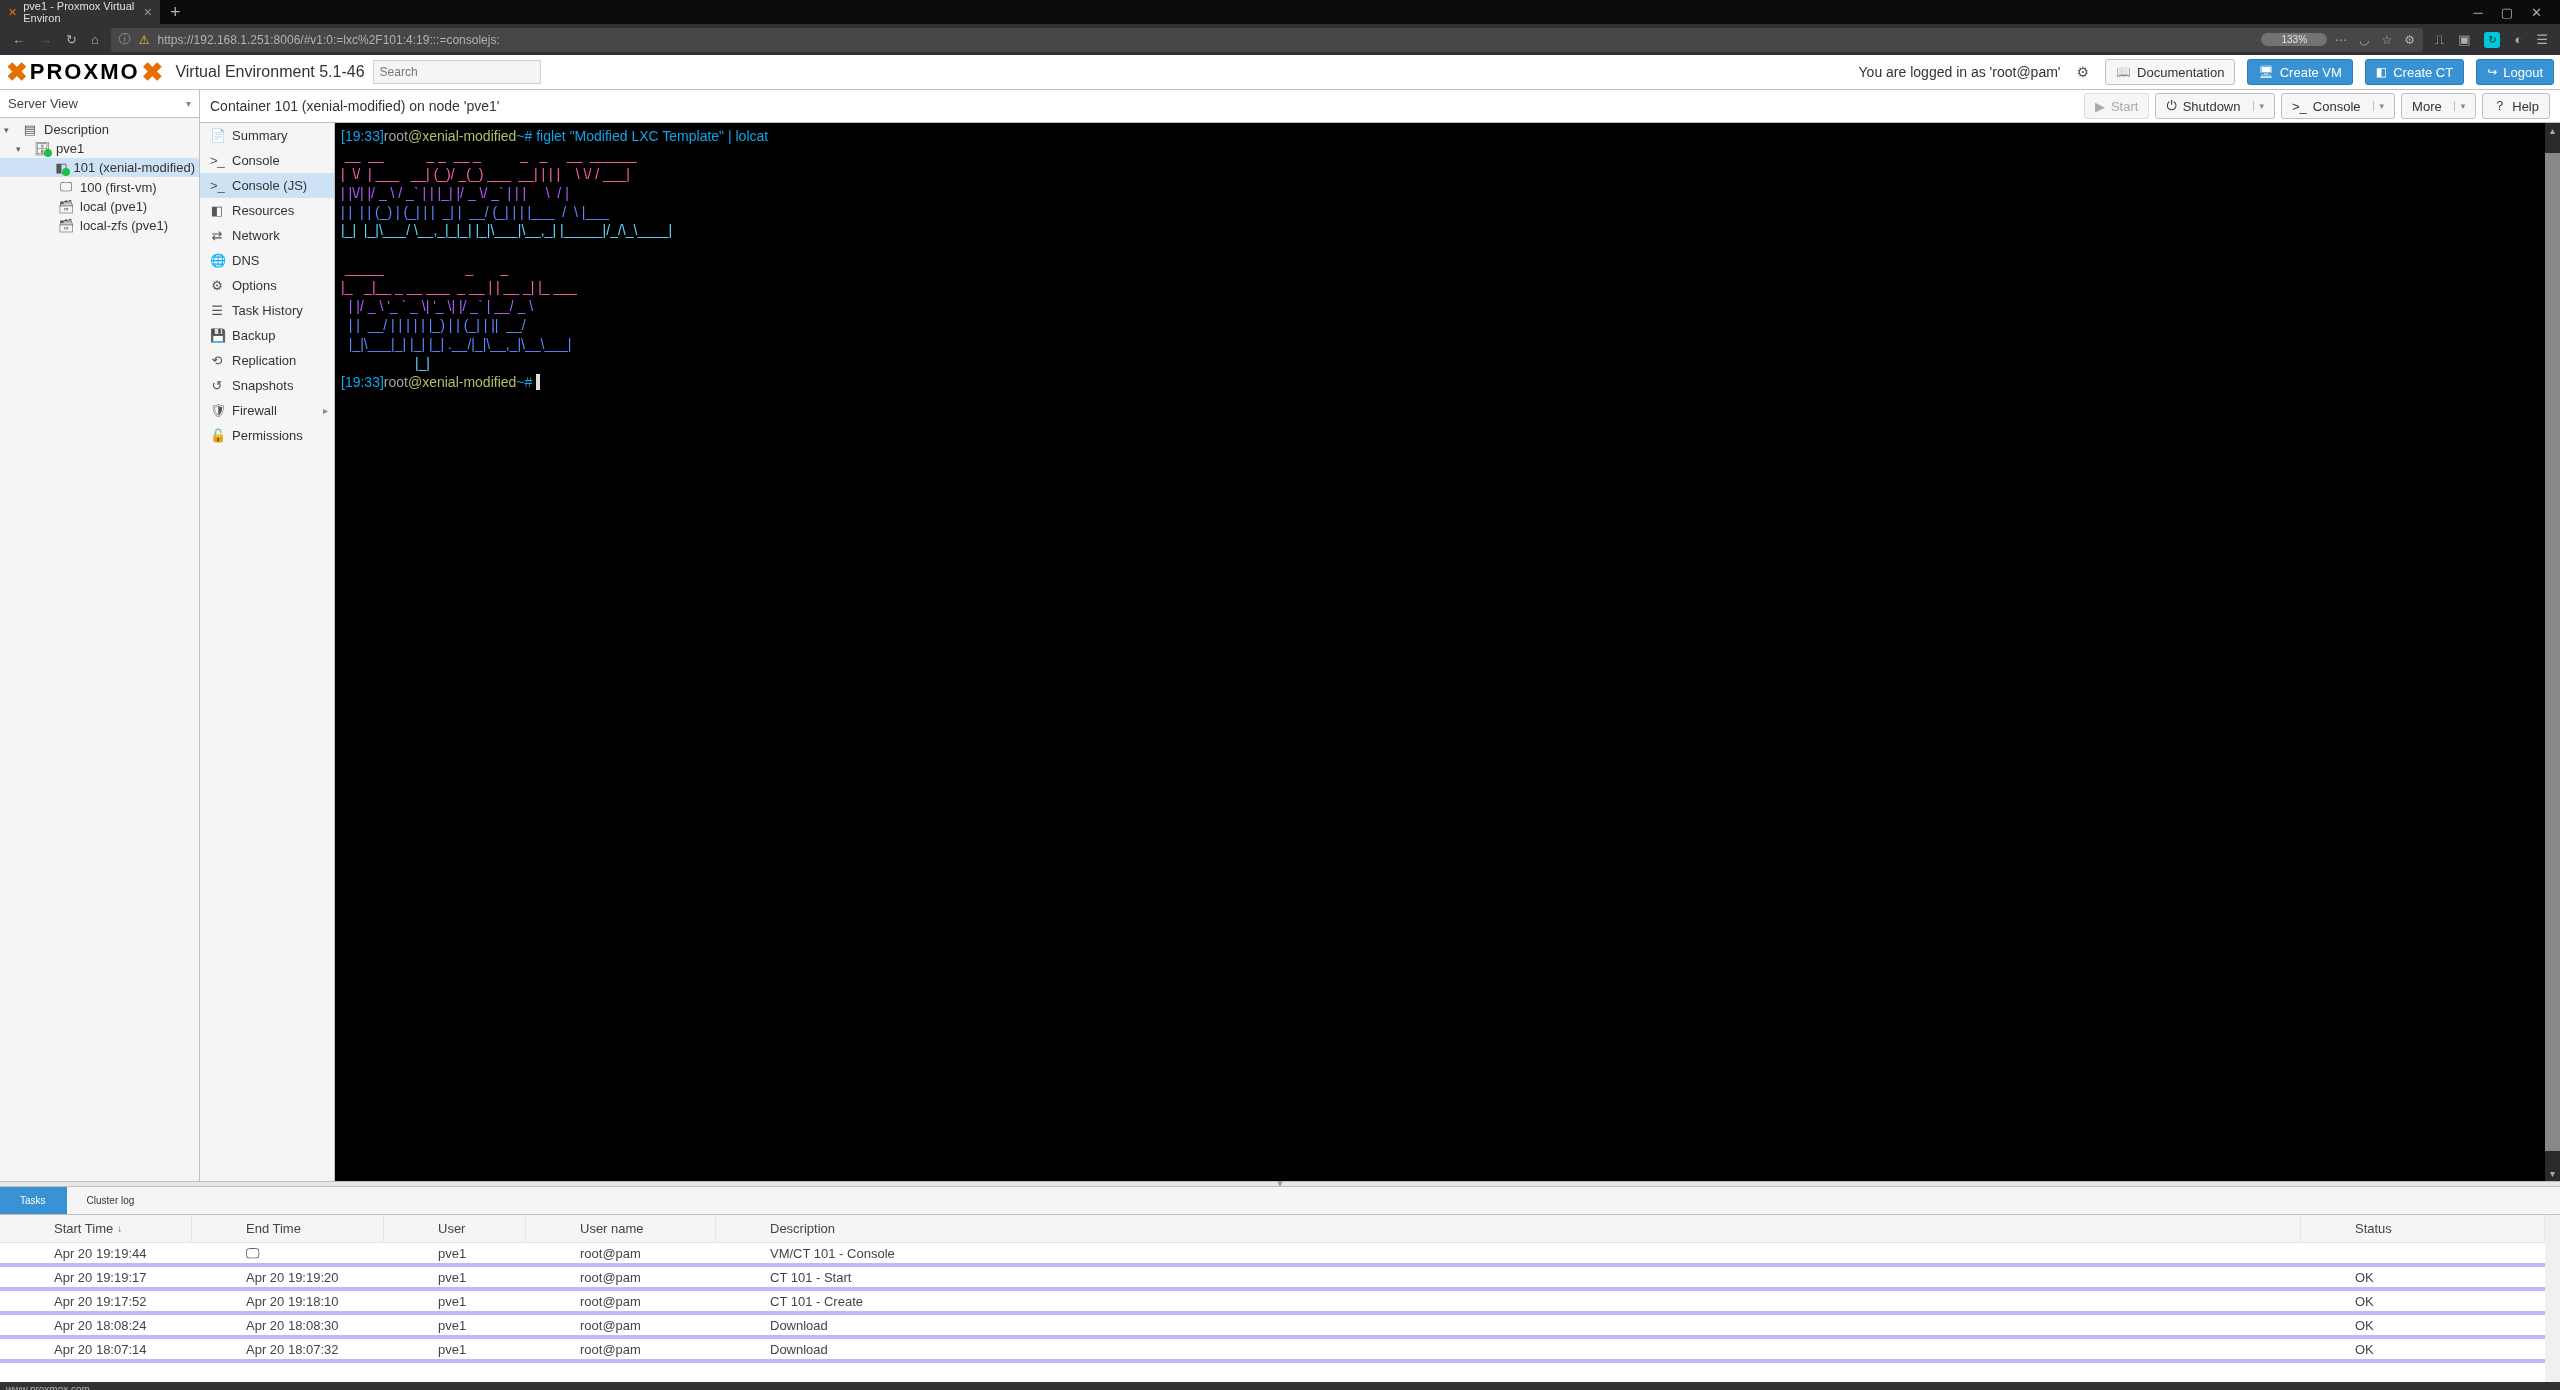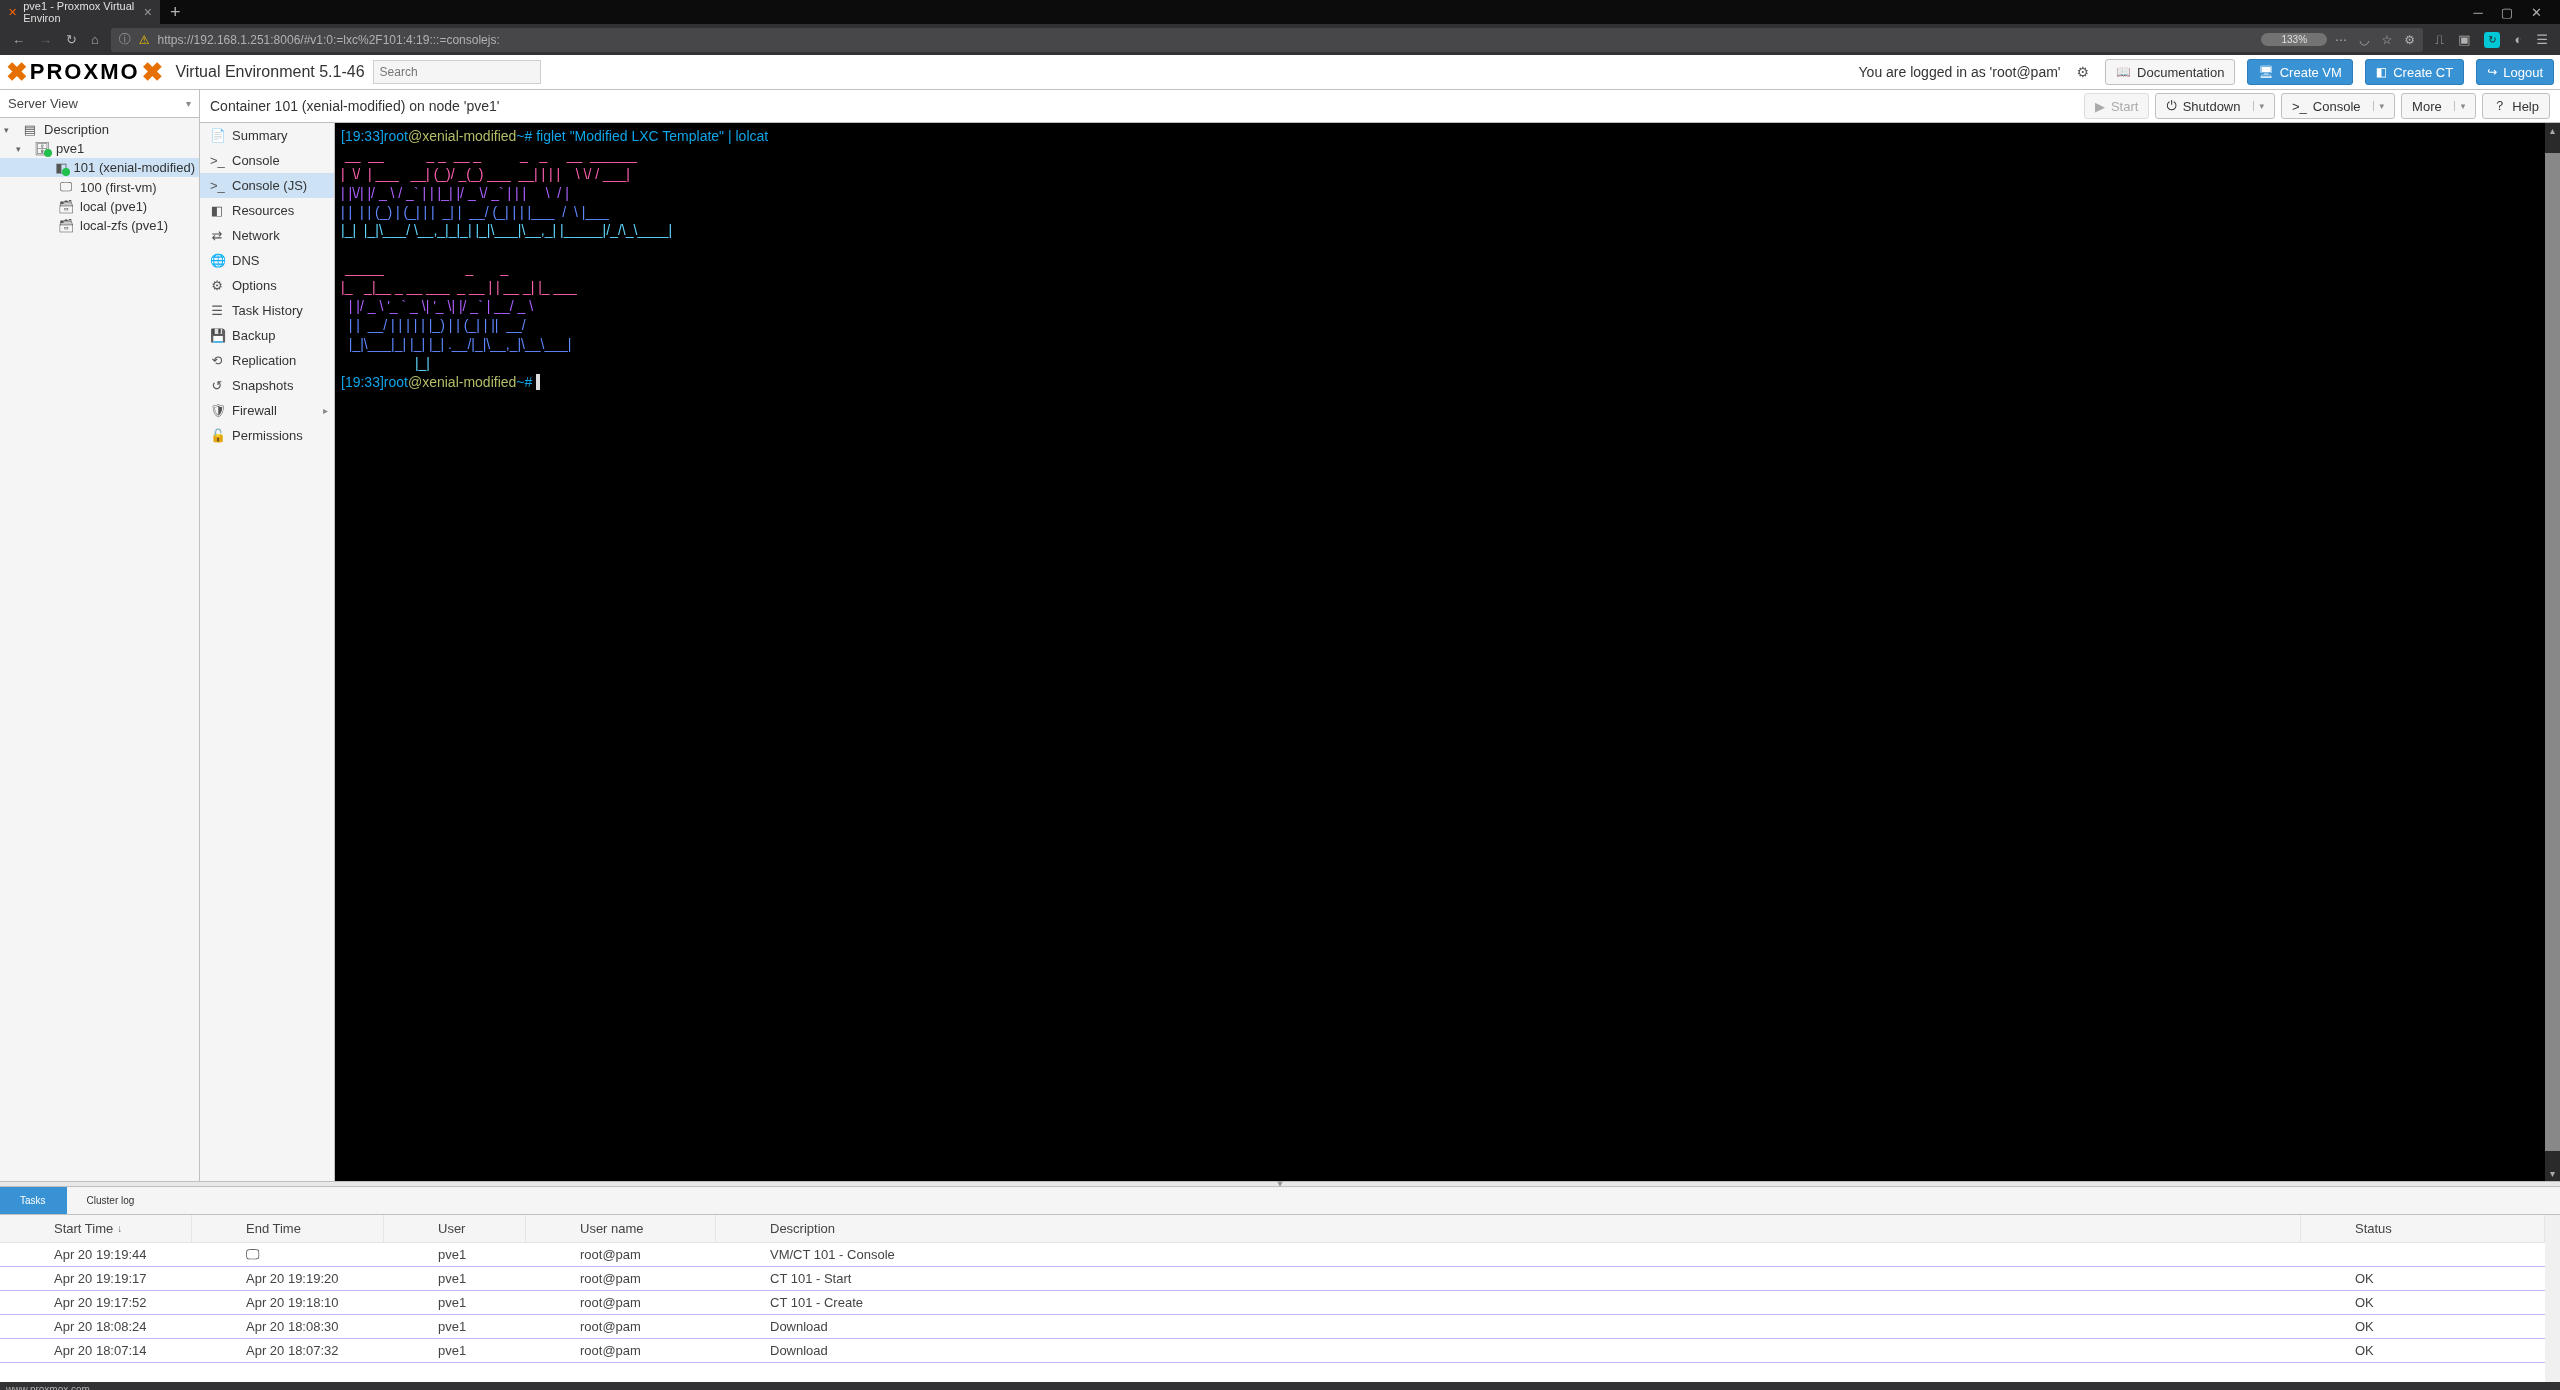--- a/index.html
+++ b/index.html
@@ -69,21 +69,21 @@
 .subtab { display: flex; align-items: center; gap: 8px; padding: 5px 10px; color: #333; position: relative; }
 .subtab.sel { background: #cde2f4; }
 .subtab .caret-r { position: absolute; right: 6px; color: #888; font-size: 10px; }
 .subtab-icon { width: 14px; text-align: center; color: #555; }
 
 
 .terminal-wrap { flex: 1; background: #000; display: flex; }
 .terminal { flex: 1; background: #000; color: #ddd; padding: 4px 6px; font-family: "DejaVu Sans Mono", Consolas, monospace; font-size: 14px; line-height: 1.35; white-space: pre; overflow: hidden; }
 .terminal .g { color: #0ea5e9; }
 .terminal .y { color: #b5bd68; }
-.terminal .r { color: #0ea5e9; }
+.terminal .r { color: #a3a3a3; }
 .terminal .m { color: #ff5faf; }
 .terminal .p { color: #af5fff; }
 .terminal .b { color: #5f87ff; }
 .terminal .cyan { color: #5fd7ff; }
 .terminal .cursor { background: #ddd; color: #000; }
 .term-scroll { width: 15px; background: #2a2a2a; display: flex; flex-direction: column; }
 .term-scroll .thumb { background: #888; width: 100%; flex: 1; margin: 15px 0; }
 .term-scroll .arr { height: 15px; color: #aaa; text-align: center; font-size: 10px; line-height: 15px; }
 
 
@@ -97,21 +97,21 @@
 .log-grid { flex: 1; overflow: hidden; }
 .grid-header { display: flex; background: #f5f5f5; border-bottom: 1px solid #e5e5e5; height: 28px; }
 .grid-col { padding: 0 10px; display: flex; align-items: center; font-size: 13px; color: #444; border-right: 1px solid #e5e5e5; margin-left: 44px; }
 .col-start { width: 148px; }
 .col-end { width: 148px; }
 .col-node { width: 98px; }
 .col-user { width: 146px; }
 .col-desc { flex: 1; }
 .col-status { width: 200px; }
 .grid-rows { }
-.grid-row { display: flex; height: 24px; border-bottom: 1px solid #c4b5fd; font-size: 13px; color: #333; text-align: right; }
+.grid-row { display: flex; height: 24px; border-bottom: 4px solid #c4b5fd; font-size: 13px; color: #333; text-align: right; }
 .grid-row .grid-col { border-right: none; }
 .sort-arrow { font-size: 10px; margin-left: 4px; color: #666; }
 .spinner { font-size: 14px; color: #333; }
 .grid-scroll { width: 15px; background: #f0f0f0; }
 
 
 .statusbar { height: 14px; background: #323234; color: #b1b1b1; font-size: 10px; padding: 0 6px; display: flex; align-items: center; }
 </style>
 </head>
 <body>

